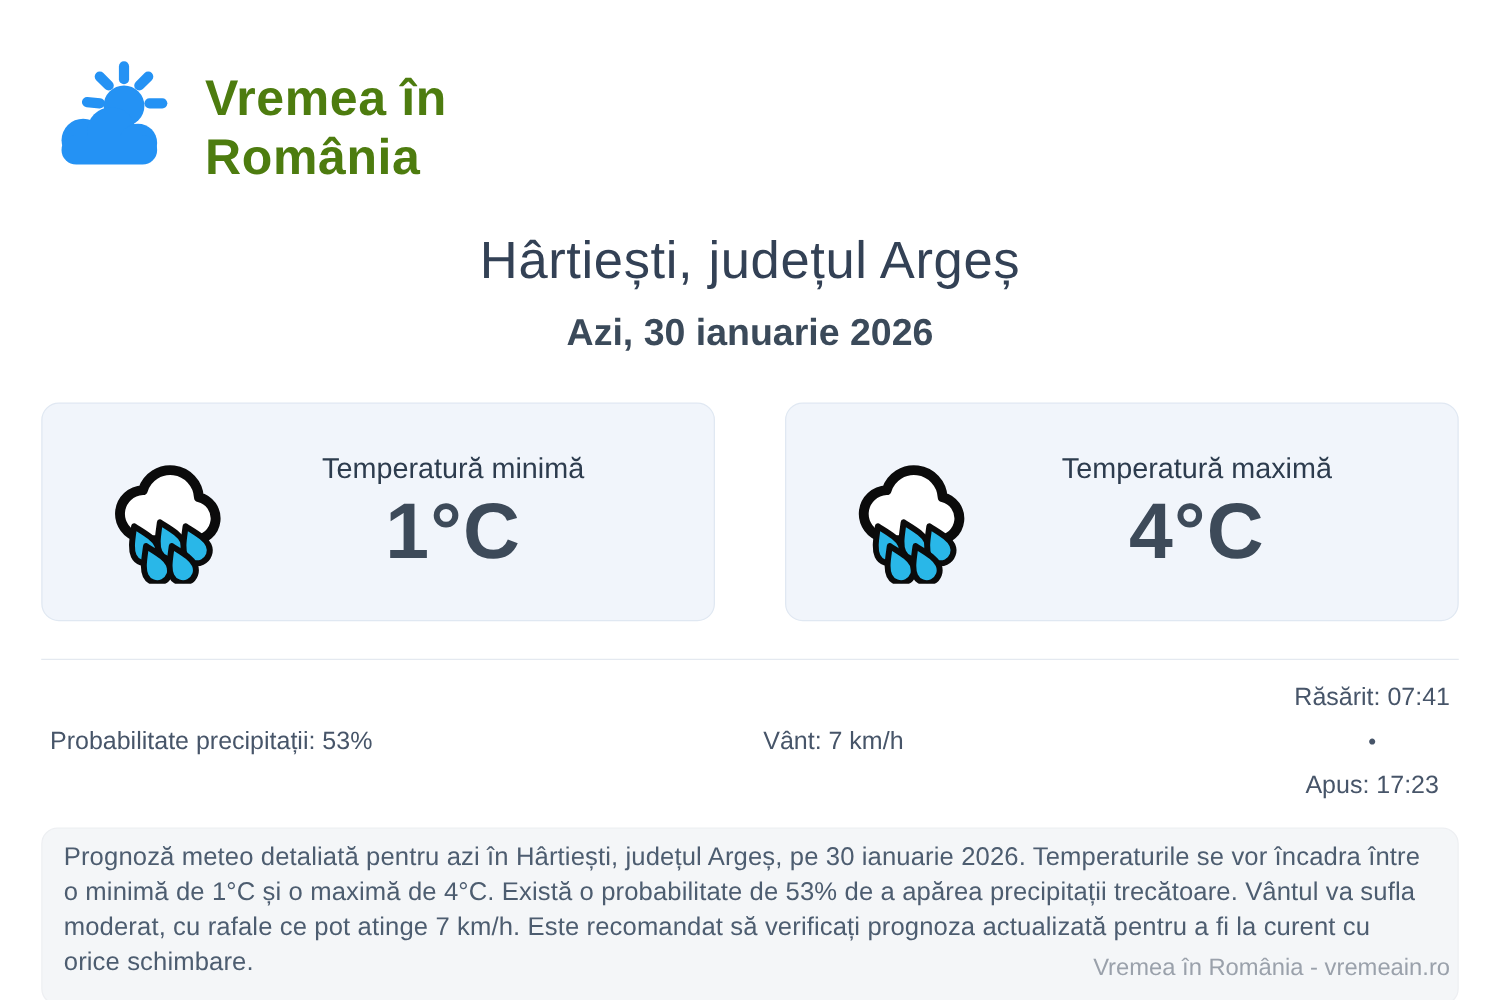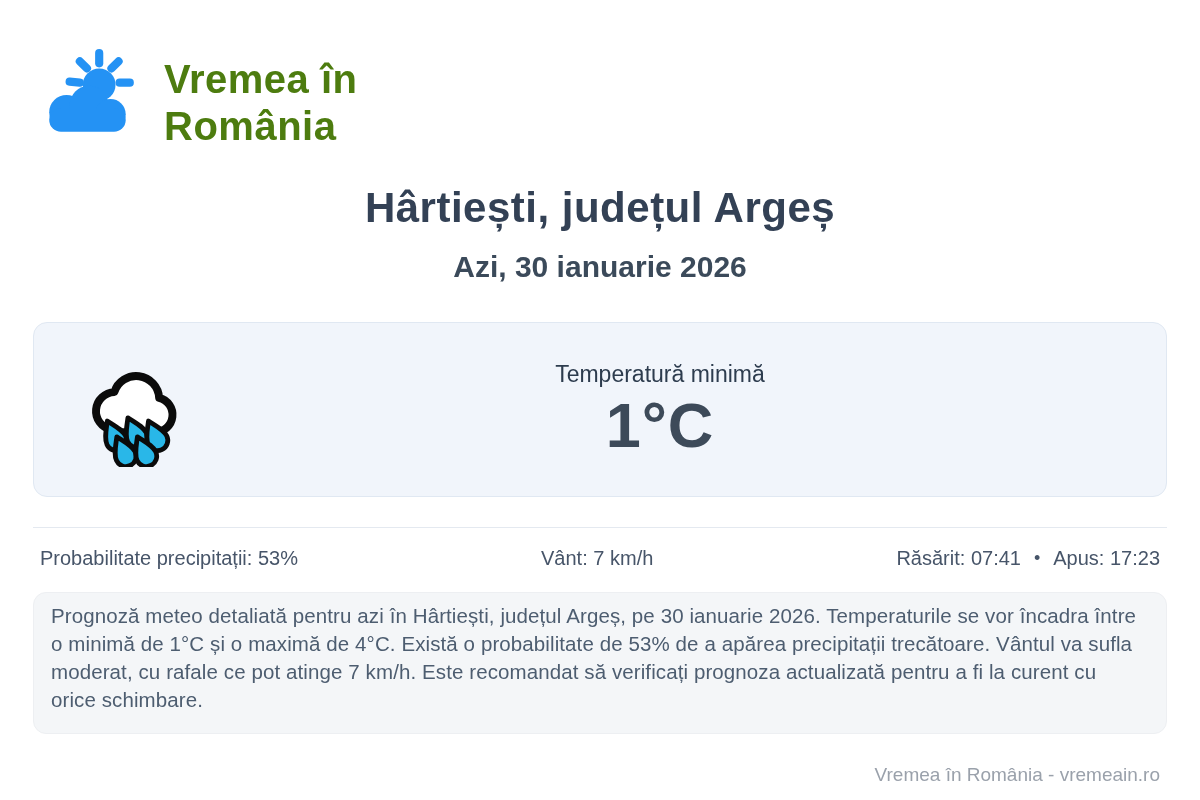--- a/index.html
+++ b/index.html
@@ -31,21 +31,21 @@
   }
   .logo-icon{width:102px;height:102px;flex:0 0 auto;}
   .logo-icon .blue-fill{fill:var(--brand_blue);}
   .logo-icon .blue-stroke{stroke:var(--brand_blue);stroke-width:8;stroke-linecap:round;fill:none;}
   .logo-text{
     font-size:40px;font-weight:bold;line-height:1.17;
     color:#4d7c0f;max-width:260px;margin-top:8px;letter-spacing:0.5px;
   }
   
   .page-title{
-    text-align:center;font-size:42px;font-weight:bold;
+    text-align:center;font-size:42px;font-weight:normal;
     color:var(--title_color);margin-top:34px;letter-spacing:0.5px;
   }
   .page-date{
     text-align:center;font-size:30px;font-weight:bold;
     color:#3b4a5a;margin-top:18px;
   }
   
   .cards-row{
     display:flex;gap:56px;margin:38px 33px 0 33px;
   }
@@ -66,21 +66,21 @@
   }
   .temp-label{font-size:23px;color:#2d3c4e;}
   .temp-value{font-size:63px;font-weight:bold;color:var(--temp_color);line-height:1.05;margin-top:4px;letter-spacing:1px;}
   
   .divider{height:1px;background:var(--divider_color);margin:30px 33px 0 33px;}
   .stats-row{
     display:flex;align-items:center;justify-content:space-between;
     margin:19px 40px 0 40px;
     font-size:20px;color:var(--stats_color);gap:35px;
   }
-  .stats-sun{display:flex;align-items:center;gap:13px;}
+  .stats-sun{display:flex;align-items:center;gap:13px;flex-direction:column;}
   .stats-dot{font-size:18px;color:var(--stats_color);}
   
   .forecast-box{
     margin:22px 33px 0 33px;
     background:var(--forecast_bg);
     border:1px solid var(--forecast_border);
     border-radius:13px;
     padding:9px 20px 19px 17px;
   }
   .forecast-text{
@@ -127,20 +127,36 @@
         <path class="drop" transform="translate(32,62) rotate(-25)" d="M0 -10 C3.5 -4.5 6.5 -0.5 6.5 3.5 A6.5 6.5 0 1 1 -6.5 3.5 C-6.5 -0.5 -3.5 -4.5 0 -10 Z"></path>
         <path class="drop" transform="translate(45,62) rotate(-25)" d="M0 -10 C3.5 -4.5 6.5 -0.5 6.5 3.5 A6.5 6.5 0 1 1 -6.5 3.5 C-6.5 -0.5 -3.5 -4.5 0 -10 Z"></path>
       </g>
     </svg>
     <div class="temp-col">
       <div class="temp-label">Temperatură minimă</div>
       <div class="temp-value">1°C</div>
     </div>
   </div>
 
+  <div class="temp-card">
+    <svg class="rain-icon" viewBox="0 0 76 72" xmlns="http://www.w3.org/2000/svg" aria-hidden="true">
+      <path class="cloud" d="M24 50 h28 a11 11 0 0 0 2.5 -21.7 a14.5 14.5 0 0 0 -28.3 -3.6 a12 12 0 0 0 -2.2 23.7 z"></path>
+      <g>
+        <path class="drop" transform="translate(26,52) rotate(-25)" d="M0 -10 C3.5 -4.5 6.5 -0.5 6.5 3.5 A6.5 6.5 0 1 1 -6.5 3.5 C-6.5 -0.5 -3.5 -4.5 0 -10 Z"></path>
+        <path class="drop" transform="translate(39,50) rotate(-25)" d="M0 -10 C3.5 -4.5 6.5 -0.5 6.5 3.5 A6.5 6.5 0 1 1 -6.5 3.5 C-6.5 -0.5 -3.5 -4.5 0 -10 Z"></path>
+        <path class="drop" transform="translate(52,52) rotate(-25)" d="M0 -10 C3.5 -4.5 6.5 -0.5 6.5 3.5 A6.5 6.5 0 1 1 -6.5 3.5 C-6.5 -0.5 -3.5 -4.5 0 -10 Z"></path>
+        <path class="drop" transform="translate(32,62) rotate(-25)" d="M0 -10 C3.5 -4.5 6.5 -0.5 6.5 3.5 A6.5 6.5 0 1 1 -6.5 3.5 C-6.5 -0.5 -3.5 -4.5 0 -10 Z"></path>
+        <path class="drop" transform="translate(45,62) rotate(-25)" d="M0 -10 C3.5 -4.5 6.5 -0.5 6.5 3.5 A6.5 6.5 0 1 1 -6.5 3.5 C-6.5 -0.5 -3.5 -4.5 0 -10 Z"></path>
+      </g>
+    </svg>
+    <div class="temp-col">
+      <div class="temp-label">Temperatură maximă</div>
+      <div class="temp-value">4°C</div>
+    </div>
+  </div>
 
 </div>
 
 <div class="divider"></div>
 <div class="stats-row">
   <span>Probabilitate precipitații: 53%</span>
   <span>Vânt: 7 km/h</span>
   <span class="stats-sun">
     <span>Răsărit: 07:41</span>
     <span class="stats-dot">•</span>

